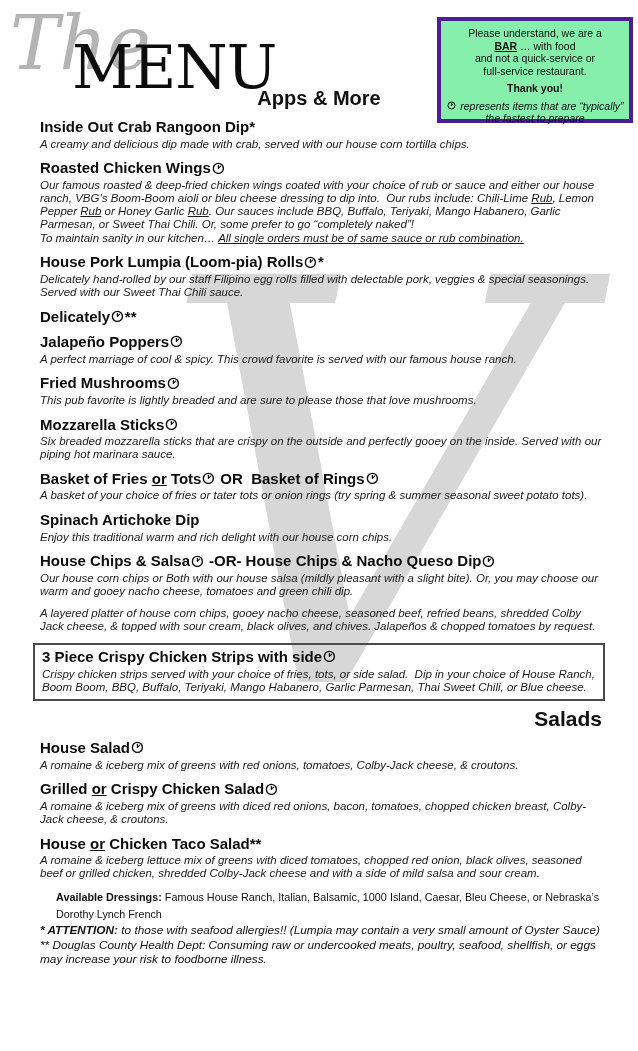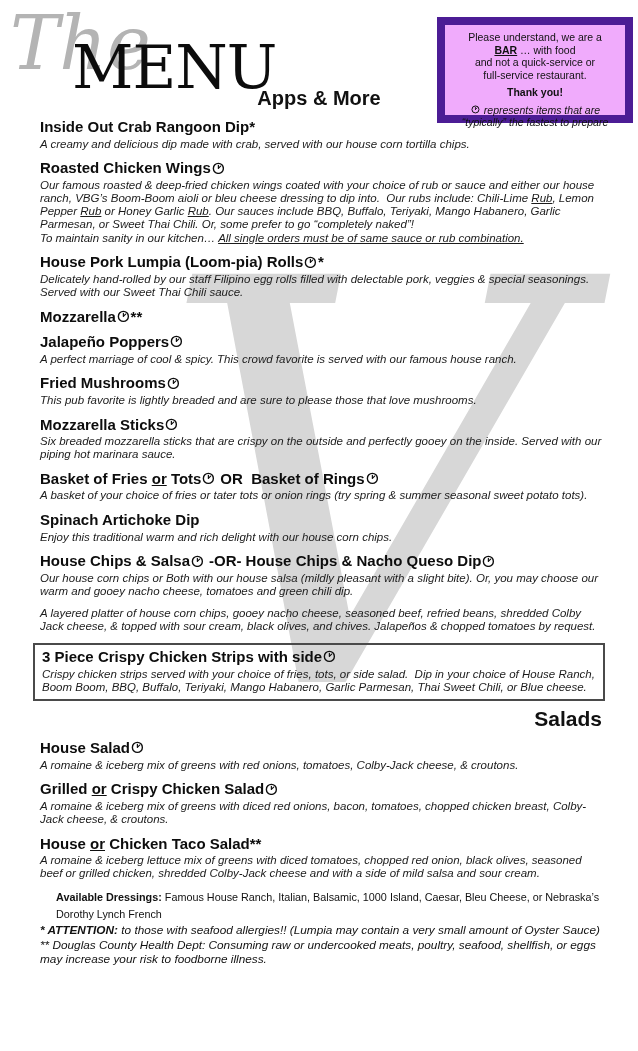--- a/index.html
+++ b/index.html
@@ -38,21 +38,21 @@
     position:absolute;left:62px;top:22px;
     font-family:"DejaVu Serif", serif;
     font-size:60px;color:#0c0c0c;letter-spacing:-1px;
   }
   .section-apps{
     position:absolute;left:0;top:87px;width:638px;
     text-align:center;font-weight:700;font-size:20px;z-index:2;
   }
   .notice-box{
     position:absolute;left:437px;top:17px;width:196px;height:106px;
-    box-sizing:border-box;border:8px solid #4c1d95;background:#f0abfc;
+    box-sizing:border-box;border:4px solid #4c1d95;background:#86efac;
     padding:6px 5px;text-align:center;
     font-size:10.5px;line-height:12.5px;z-index:3;
   }
   .notice-box .para{margin:0 0 5px 0;}
   .notice-box .thanks{margin:0 0 5px 0;font-weight:700;}
   .notice-box .clocknote{margin:0;font-style:italic;}
 
   
   .menu{
     position:absolute;left:40px;top:118px;width:562px;z-index:2;
@@ -121,21 +121,21 @@
         <div class="item-desc"><span>Our famous roasted &amp; deep-fried chicken wings coated with your choice of rub or sauce and either our house ranch, VBG’s Boom-Boom aioli or bleu cheese dressing to dip into.&nbsp; Our rubs include: Chili-Lime </span><span class="u">Rub</span><span>, Lemon Pepper </span><span class="u">Rub</span><span> or Honey Garlic </span><span class="u">Rub</span><span>. Our sauces include BBQ, Buffalo, Teriyaki, Mango Habanero, Garlic Parmesan, or Sweet Thai Chili. Or, some prefer to go “completely naked”!</span><br><span>To maintain sanity in our kitchen… </span><span class="u">All single orders must be of same sauce or rub combination.</span></div>
       </div>
       <div class="item">
         <div class="item-title"><span>House Pork Lumpia (Loom-pia) Rolls</span><svg viewBox="0 0 24 24" class="clock">
             <circle cx="12" cy="12" r="9.4" fill="none" stroke="currentColor" stroke-width="2.6"></circle>
             <path d="M12 12 L12 6.2 M12 12 L16.3 7.9" fill="none" stroke="currentColor" stroke-width="2.2" stroke-linecap="round"></path>
           </svg><span>*</span></div>
         <div class="item-desc"><span>Delicately hand-rolled by our staff Filipino egg rolls filled with delectable pork, veggies &amp; special seasonings. Served with our Sweet Thai Chili sauce.</span></div>
       </div>
       <div class="item">
-        <div class="item-title"><span>Mozzarella</span><svg viewBox="0 0 24 24" class="clock">
+        <div class="item-title"><span>Delicately</span><svg viewBox="0 0 24 24" class="clock">
             <circle cx="12" cy="12" r="9.4" fill="none" stroke="currentColor" stroke-width="2.6"></circle>
             <path d="M12 12 L12 6.2 M12 12 L16.3 7.9" fill="none" stroke="currentColor" stroke-width="2.2" stroke-linecap="round"></path>
           </svg><span>**</span></div>
       </div>
       <div class="item">
         <div class="item-title"><span>Jalapeño Poppers</span><svg viewBox="0 0 24 24" class="clock">
             <circle cx="12" cy="12" r="9.4" fill="none" stroke="currentColor" stroke-width="2.6"></circle>
             <path d="M12 12 L12 6.2 M12 12 L16.3 7.9" fill="none" stroke="currentColor" stroke-width="2.2" stroke-linecap="round"></path>
           </svg></div>
         <div class="item-desc"><span>A perfect marriage of cool &amp; spicy. This crowd favorite is served with our famous house ranch.</span></div>

